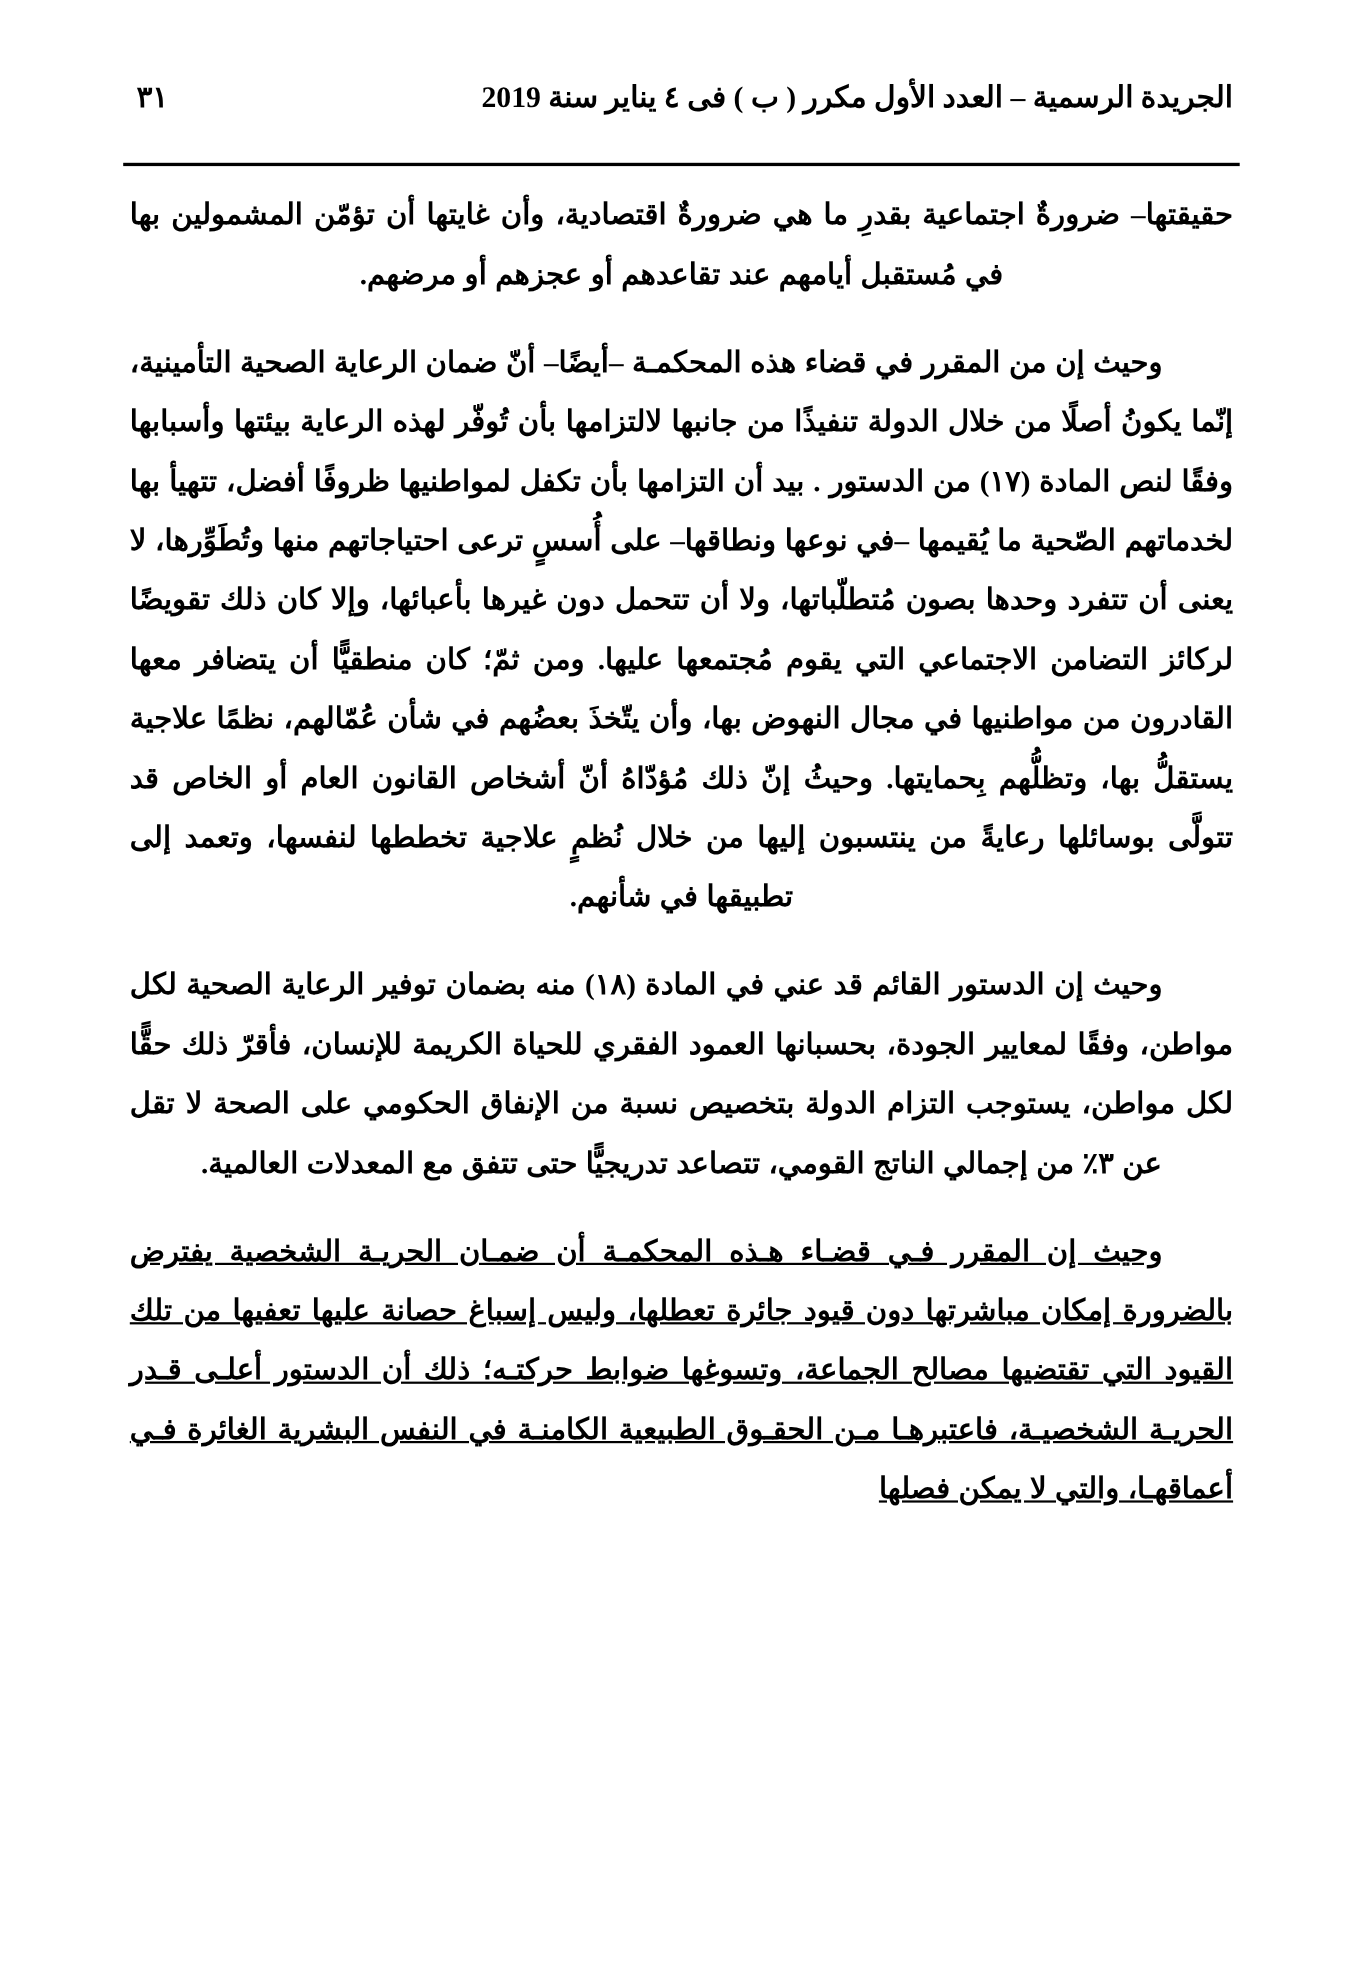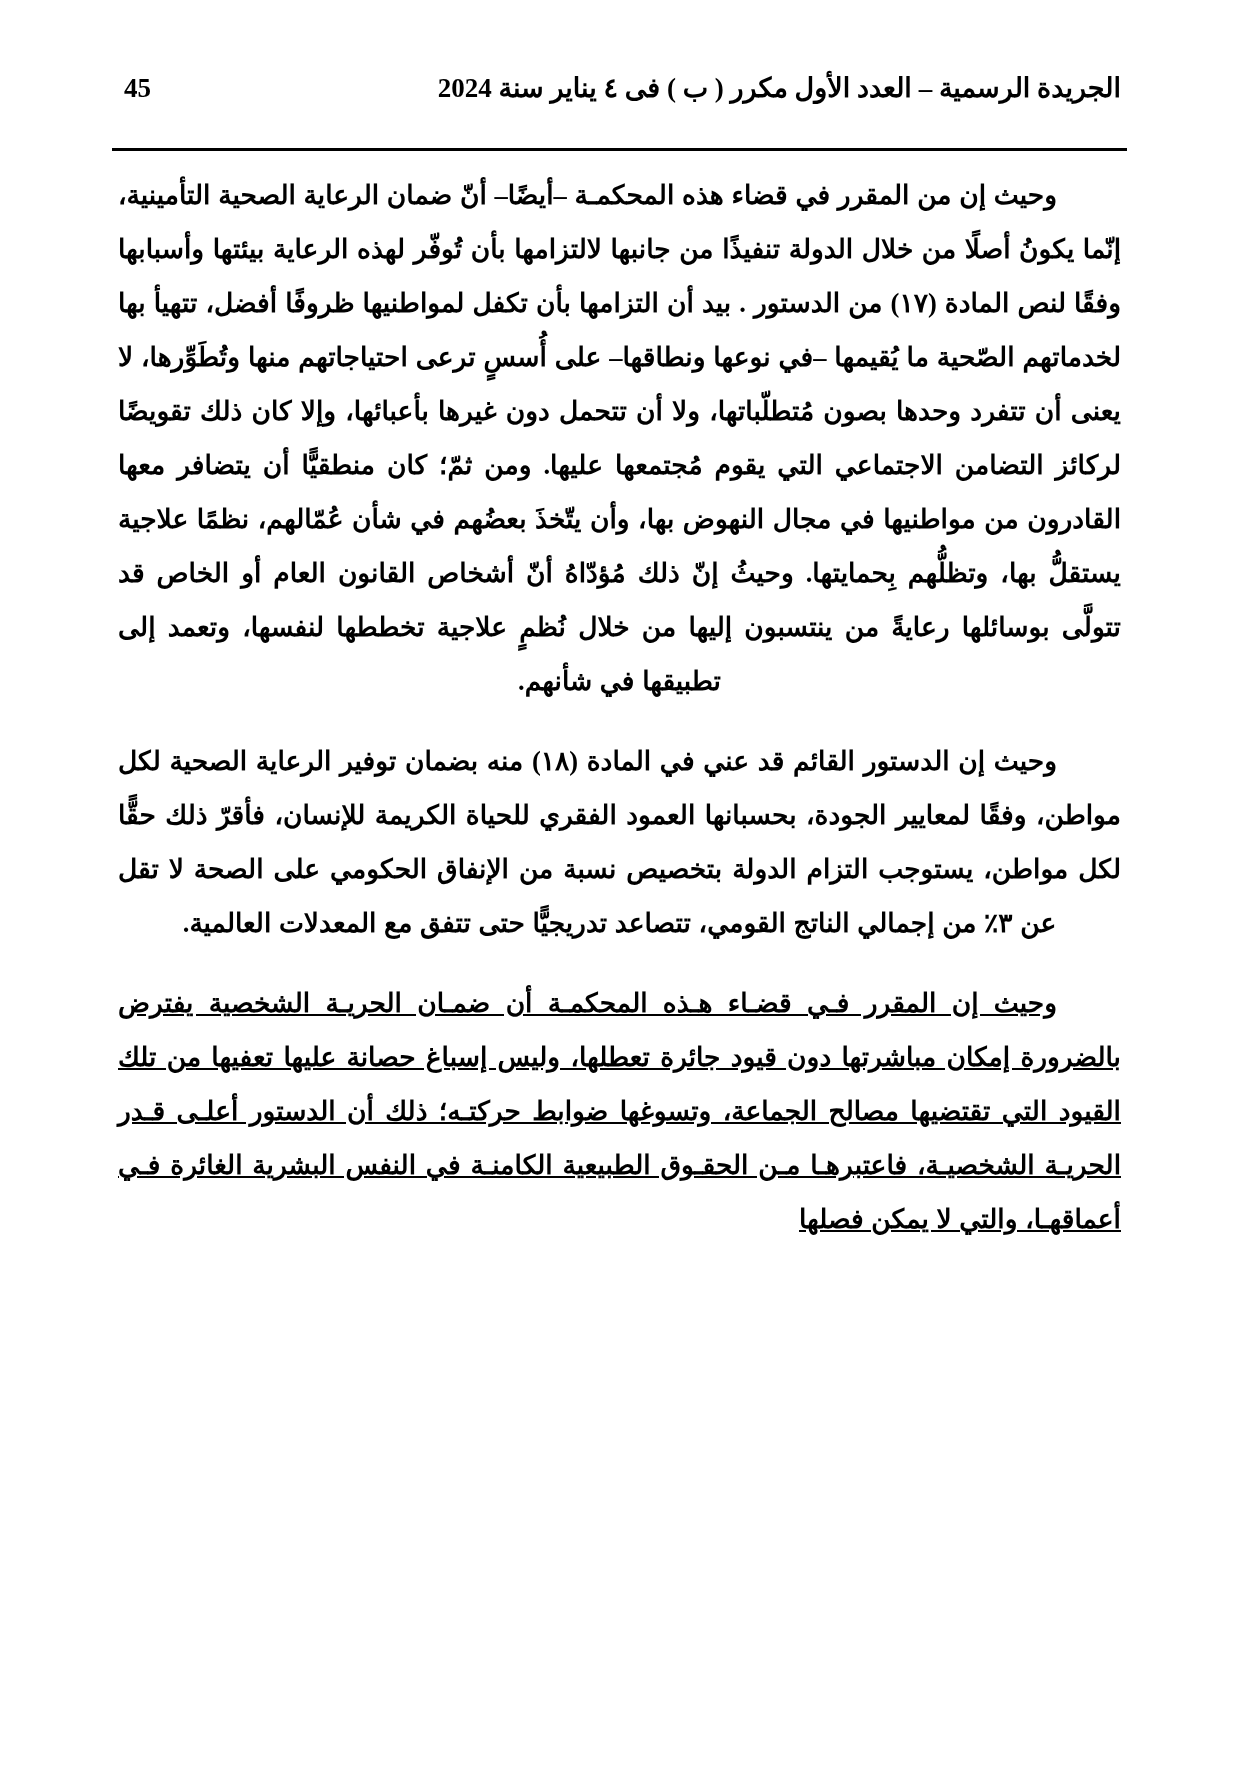--- a/index.html
+++ b/index.html
@@ -84,28 +84,29 @@
   p.para.last-center {
     text-align-last: center;
   }
 </style>
 </head>
 <body>
 
 <div class="page">
 
   <div class="page-header">
-    <span class="header-title">الجريدة الرسمية – العدد الأول مكرر ( ب ) فى ٤ يناير سنة 2024</span>
-    <span class="header-page-number">45</span>
+    <span class="header-title">الجريدة الرسمية – العدد الأول مكرر ( ب ) فى ٤ يناير سنة 2019</span>
+    <span class="header-page-number">٣١</span>
   </div>
 
   <div class="header-rule"></div>
 
   <div class="content">
 
+    <p class="para no-indent last-center">حقيقتها– ضرورةٌ اجتماعية بقدرِ ما هي ضرورةٌ اقتصادية، وأن غايتها أن تؤمّن المشمولين بها في مُستقبل أيامهم عند تقاعدهم أو عجزهم أو مرضهم.</p>
 
     <p class="para indent last-center">وحيث إن من المقرر في قضاء هذه المحكمـة –أيضًا– أنّ ضمان الرعاية الصحية التأمينية، إنّما يكونُ أصلًا من خلال الدولة تنفيذًا من جانبها لالتزامها بأن تُوفّر لهذه الرعاية بيئتها وأسبابها وفقًا لنص المادة (١٧) من الدستور . بيد أن التزامها بأن تكفل لمواطنيها ظروفًا أفضل، تتهيأ بها لخدماتهم الصّحية ما يُقيمها –في نوعها ونطاقها– على أُسسٍ ترعى احتياجاتهم منها وتُطَوِّرها، لا يعنى أن تتفرد وحدها بصون مُتطلّباتها، ولا أن تتحمل دون غيرها بأعبائها، وإلا كان ذلك تقويضًا لركائز التضامن الاجتماعي التي يقوم مُجتمعها عليها. ومن ثمّ؛ كان منطقيًّا أن يتضافر معها القادرون من مواطنيها في مجال النهوض بها، وأن يتّخذَ بعضُهم في شأن عُمّالهم، نظمًا علاجية يستقلُّ بها، وتظلُّهم بِحمايتها. وحيثُ إنّ ذلك مُؤدّاهُ أنّ أشخاص القانون العام أو الخاص قد تتولَّى بوسائلها رعايةً من ينتسبون إليها من خلال نُظمٍ علاجية تخططها لنفسها، وتعمد إلى تطبيقها في شأنهم.</p>
 
     <p class="para indent last-center">وحيث إن الدستور القائم قد عني في المادة (١٨) منه بضمان توفير الرعاية الصحية لكل مواطن، وفقًا لمعايير الجودة، بحسبانها العمود الفقري للحياة الكريمة للإنسان، فأقرّ ذلك حقًّا لكل مواطن، يستوجب التزام الدولة بتخصيص نسبة من الإنفاق الحكومي على الصحة لا تقل عن ٣٪ من إجمالي الناتج القومي، تتصاعد تدريجيًّا حتى تتفق مع المعدلات العالمية.</p>
 
     <p class="para indent last-right">وحيث إن المقرر فـي قضـاء هـذه المحكمـة أن ضمـان الحريـة الشخصية يفترض بالضرورة إمكان مباشرتها دون قيود جائرة تعطلها، وليس إسباغ حصانة عليها تعفيها من تلك القيود التي تقتضيها مصالح الجماعة، وتسوغها ضوابط حركتـه؛ ذلك أن الدستور أعلـى قـدر الحريـة الشخصيـة، فاعتبرهـا مـن الحقـوق الطبيعية الكامنـة في النفس البشرية الغائرة فـي أعماقهـا، والتي لا يمكن فصلها</p>
 
   </div>
 
 </div>

